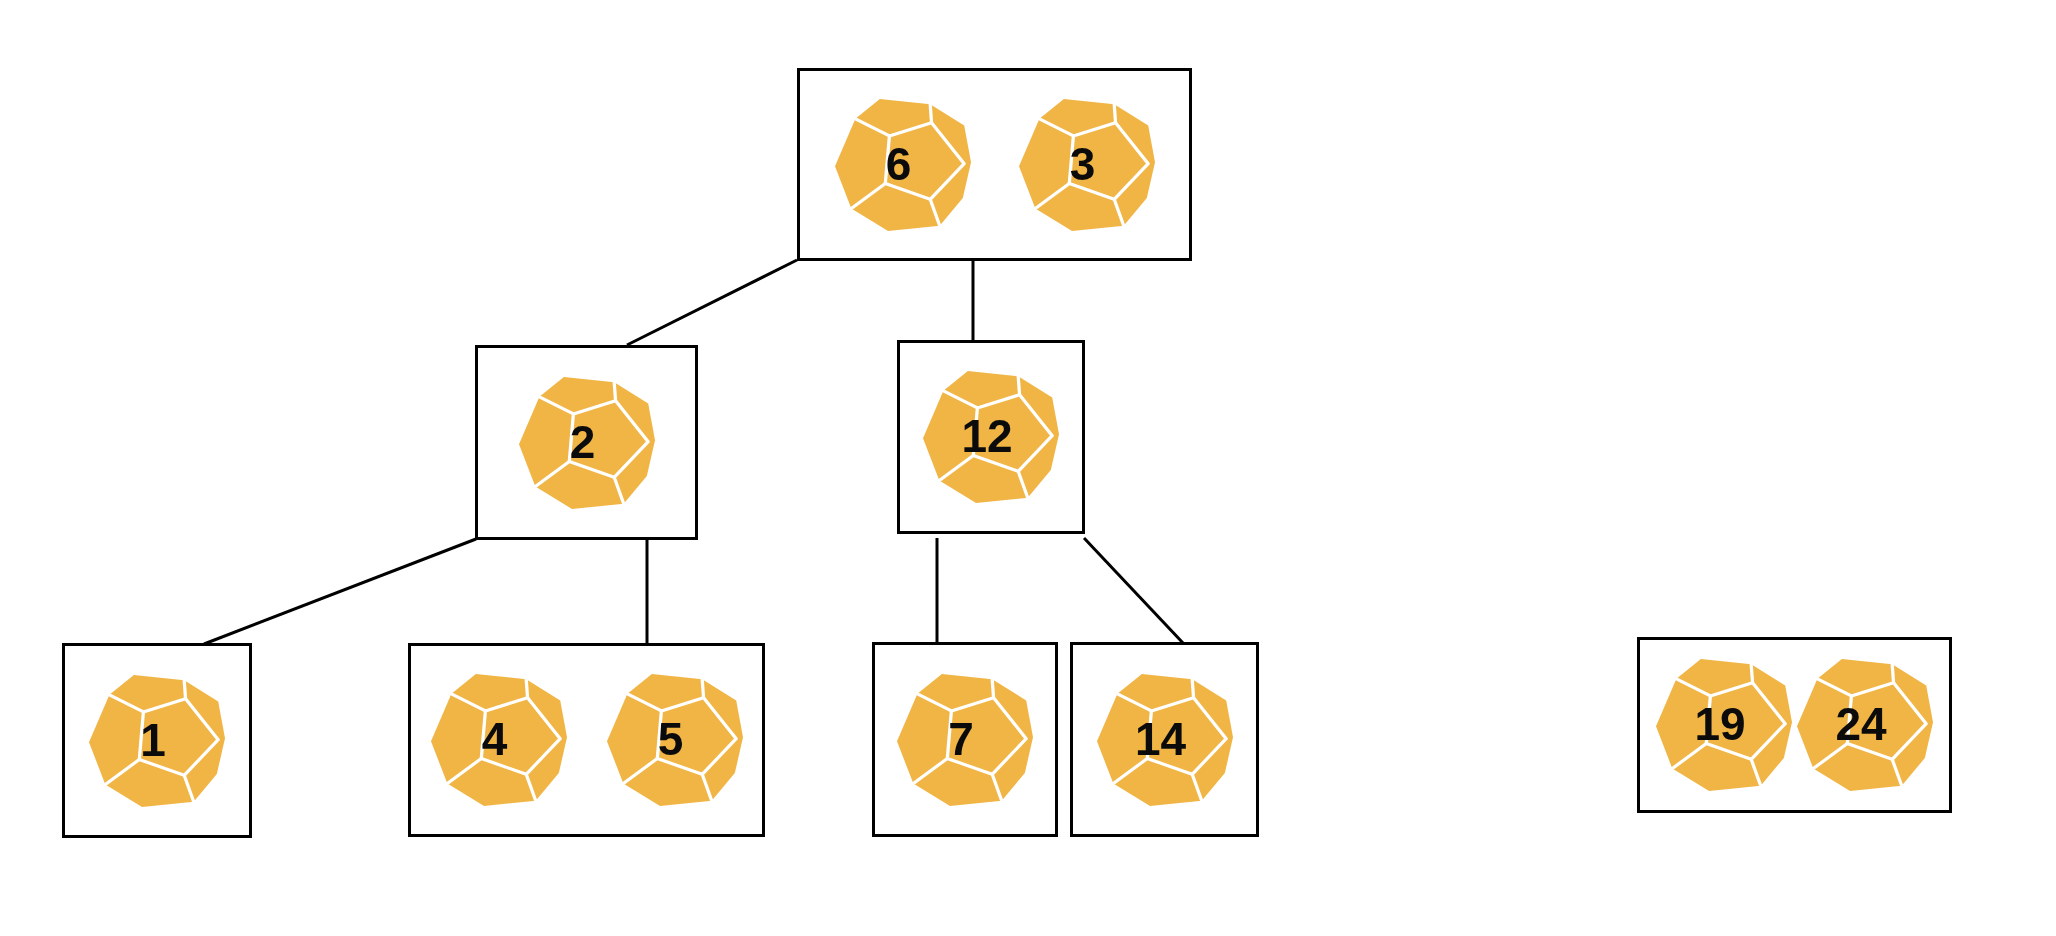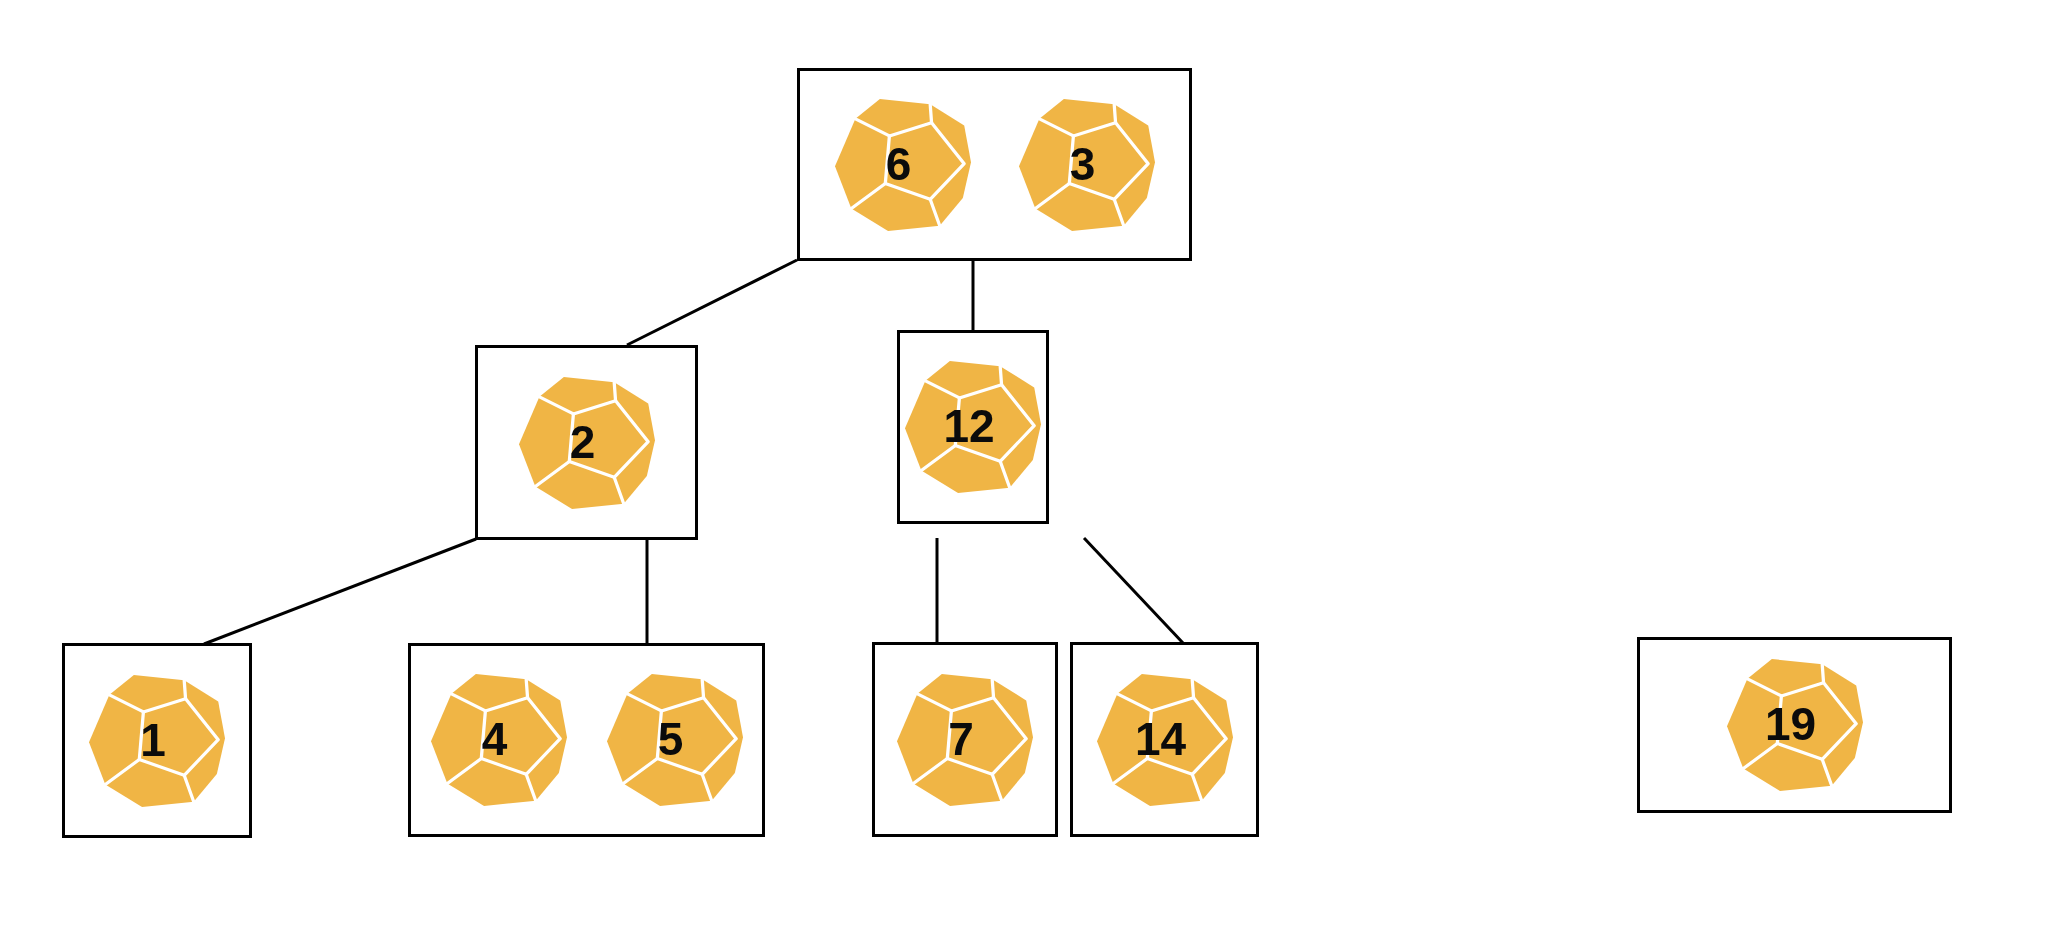--- a/index.html
+++ b/index.html
@@ -103,21 +103,21 @@
 
   <div class="node" style="left:475px;top:345px;width:223px;height:195px">
     <div class="die">
       <svg class="die-svg" viewBox="0 0 100 100" preserveAspectRatio="none">
           <use href="#d12"></use>
         </svg>
       <span class="num">2</span>
     </div>
   </div>
 
-  <div class="node" style="left:897px;top:330px;width:152px;height:194px">
+  <div class="node" style="left:897px;top:340px;width:188px;height:194px">
     <div class="die">
       <svg class="die-svg" viewBox="0 0 100 100" preserveAspectRatio="none">
           <use href="#d12"></use>
         </svg>
       <span class="num">12</span>
     </div>
   </div>
 
   <div class="node" style="left:62px;top:643px;width:190px;height:195px">
     <div class="die">
@@ -161,15 +161,21 @@
     </div>
   </div>
 
   <div class="node gap-tight" style="left:1637px;top:637px;width:315px;height:176px">
     <div class="die">
       <svg class="die-svg" viewBox="0 0 100 100" preserveAspectRatio="none">
           <use href="#d12"></use>
         </svg>
       <span class="num">19</span>
     </div>
+    <div class="die">
+      <svg class="die-svg" viewBox="0 0 100 100" preserveAspectRatio="none">
+          <use href="#d12"></use>
+        </svg>
+      <span class="num">24</span>
+    </div>
   </div>
 
 </div>
 
 </body></html>

